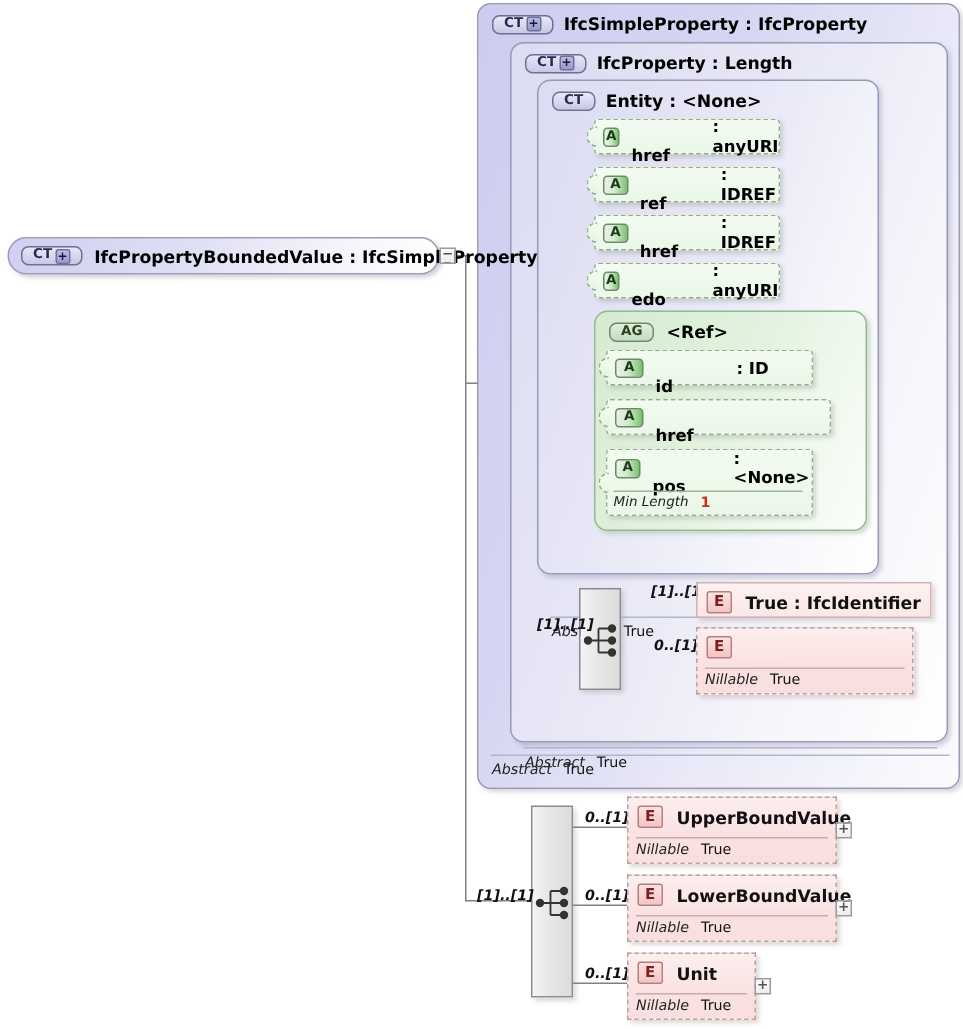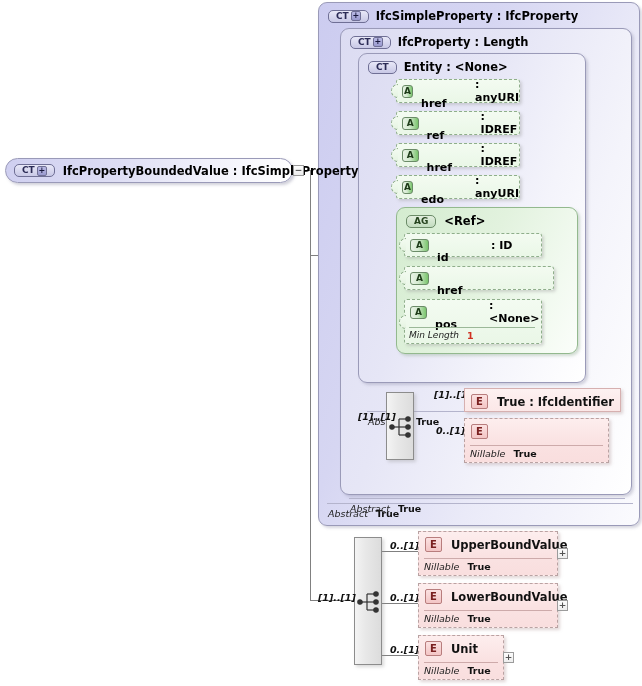--- a/index.html
+++ b/index.html
@@ -56,21 +56,21 @@
     width:19px;height:13px;padding:0;font-size:9px;
   }
 
   
   .proprow{
     position:absolute;left:0;right:1px;
     display:flex;align-items:flex-start;gap:8px;
     font-size:9.5px;padding-left:9px;box-sizing:border-box;
   }
   .proprow .k{font-style:italic;color:#222;}
-  .proprow .v{font-weight:bold;color:#111;}
+  .proprow .v{font-weight:normal;color:#111;}
   .sepline{position:absolute;height:1px;background:#b4b4cc;}
 
   
   .attr{
     position:absolute;box-sizing:border-box;
     border:1px dashed #9a9a9a;border-radius:3px;
     background:linear-gradient(180deg,#ffffff 0%,#fdfdfd 100%);
     box-shadow:2px 2px 3px rgba(150,150,150,.35);
   }
   .attr .inner{

